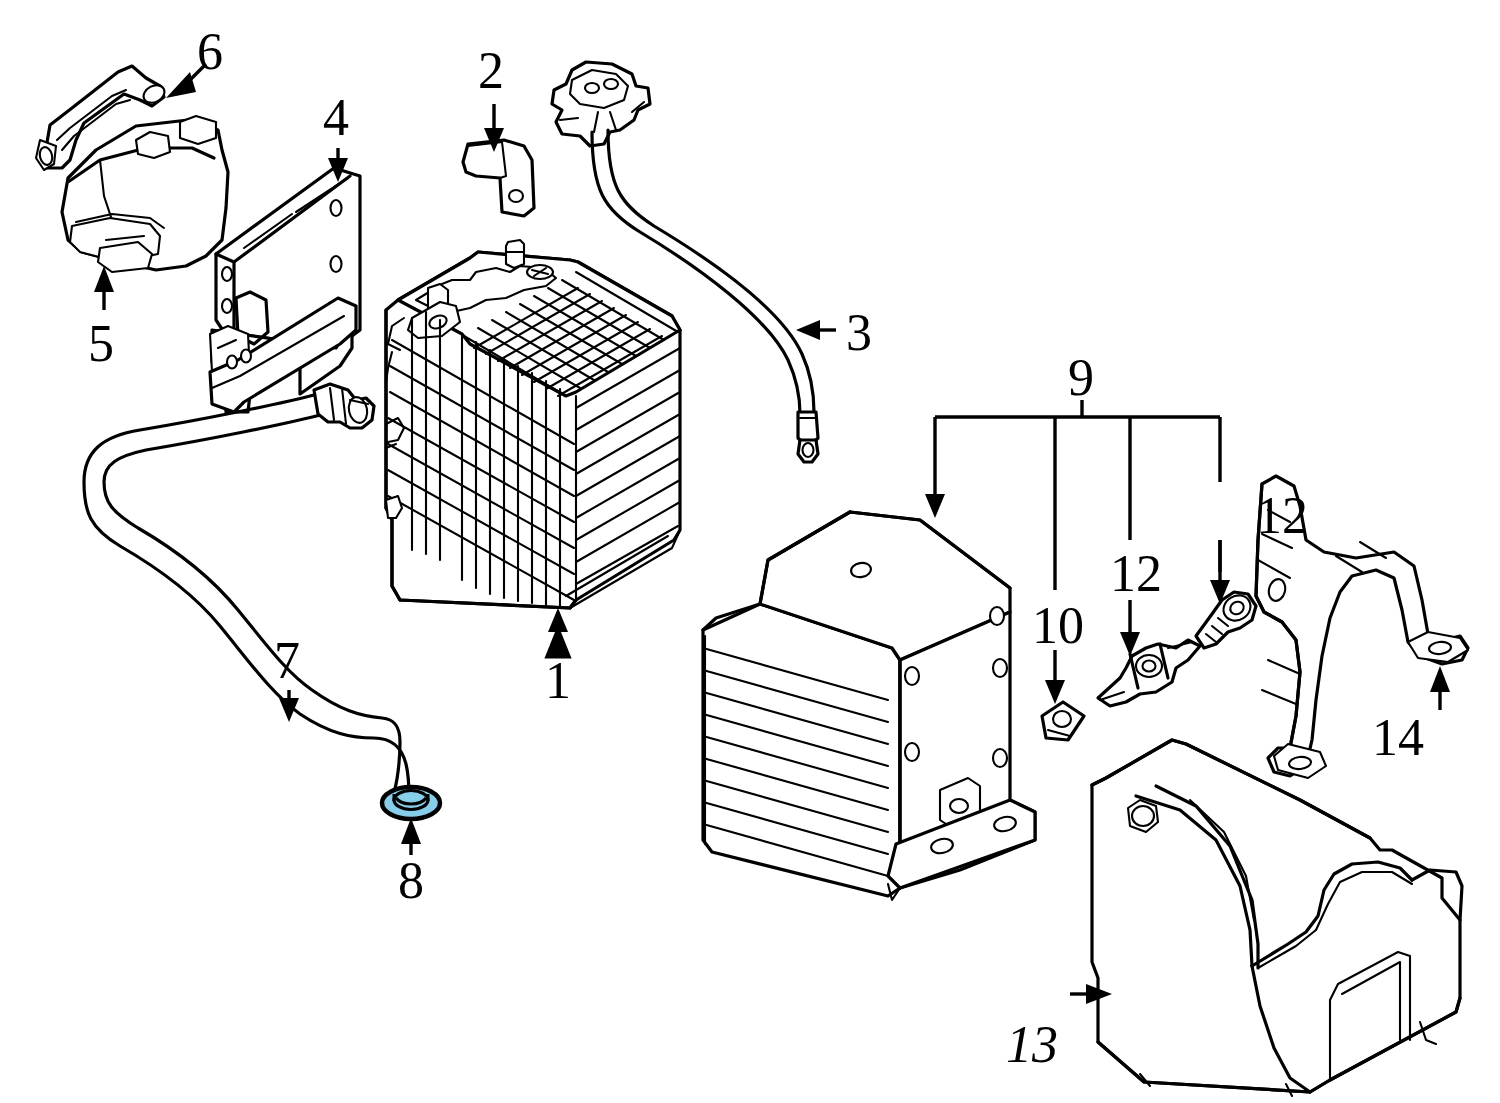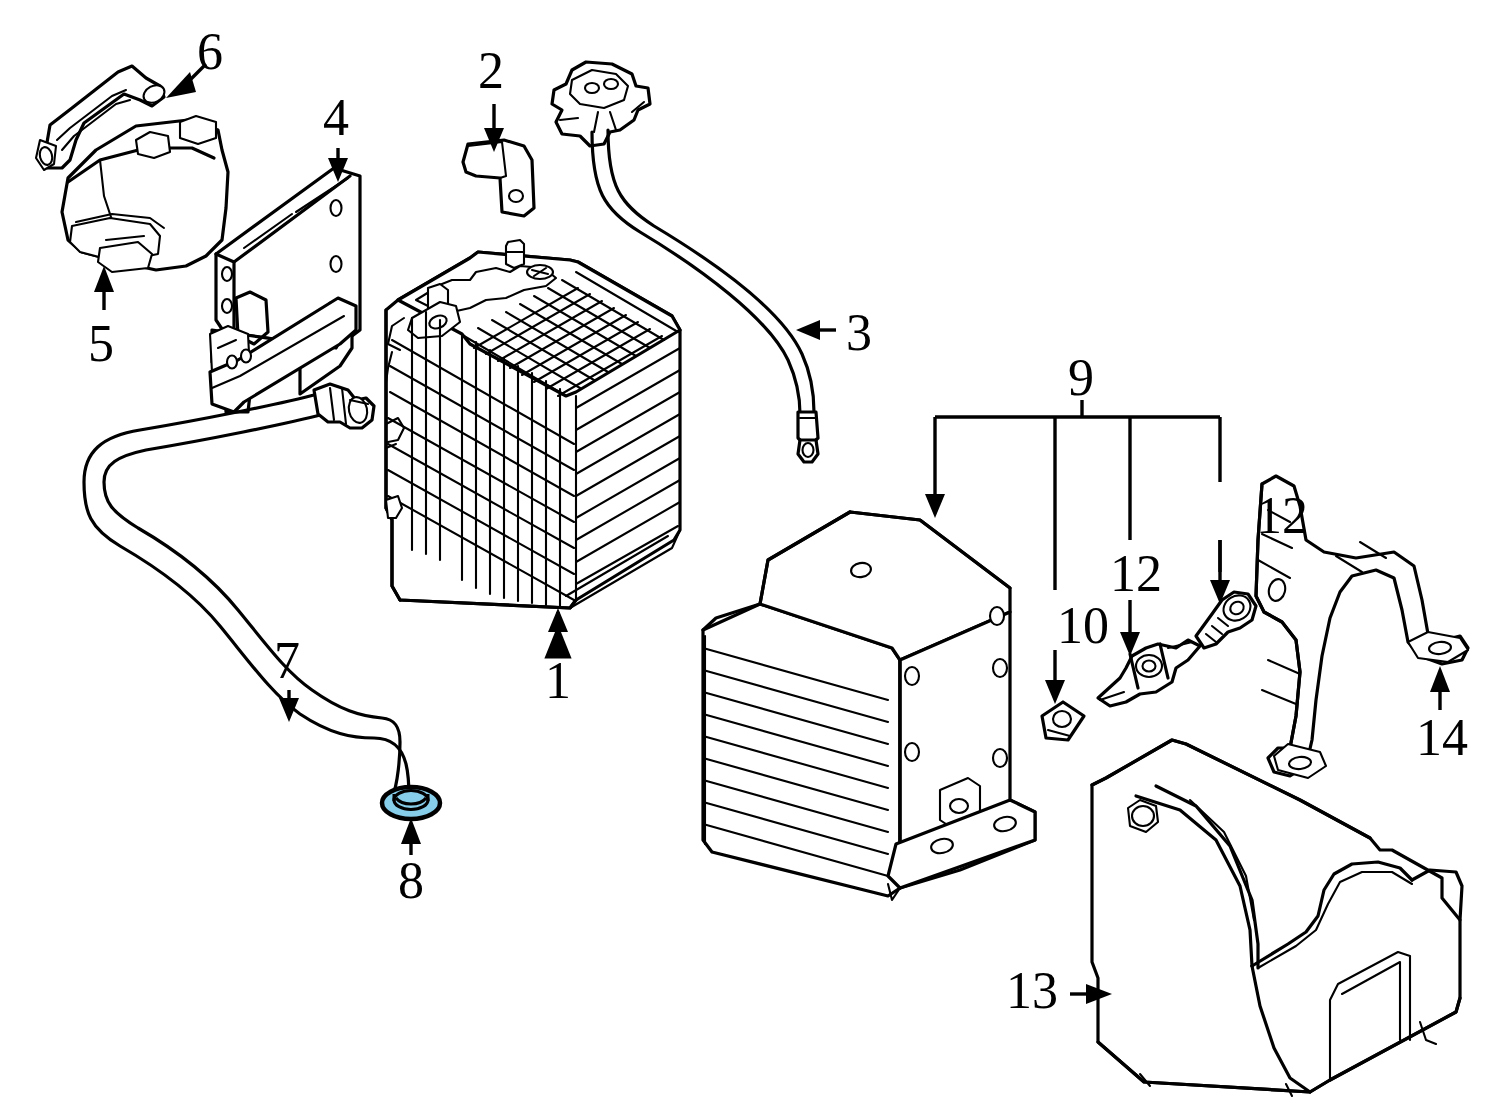--- a/index.html
+++ b/index.html
@@ -468,23 +468,23 @@
   <div class="callout-label" style="left:88px; top:318px;">5</div>
 
   <div class="callout-label" style="left:197px; top:26px;">6</div>
 
   <div class="callout-label" style="left:274px; top:635px;">7</div>
 
   <div class="callout-label" style="left:398px; top:855px;">8</div>
 
   <div class="callout-label" style="left:1068px; top:352px;">9</div>
 
-  <div class="callout-label" style="left:1032px; top:600px;margin-left:25px;">10</div>
+  <div class="callout-label" style="left:1032px; top:600px;">10</div>
 
   <div class="callout-label" style="left:1110px; top:548px;">12</div>
 
   <div class="callout-label" style="left:1248px; top:490px;margin-left:8px;">12</div>
 
-  <div class="callout-label" style="left:1006px; top:965px;">13</div>
-
-  <div class="callout-label" style="left:1416px; top:712px;">14</div>
+  <div class="callout-label" style="left:1006px; top:1019px;font-style:italic;">13</div>
+
+  <div class="callout-label" style="left:1372px; top:712px;">14</div>
 
 </div>
 
 </body></html>

